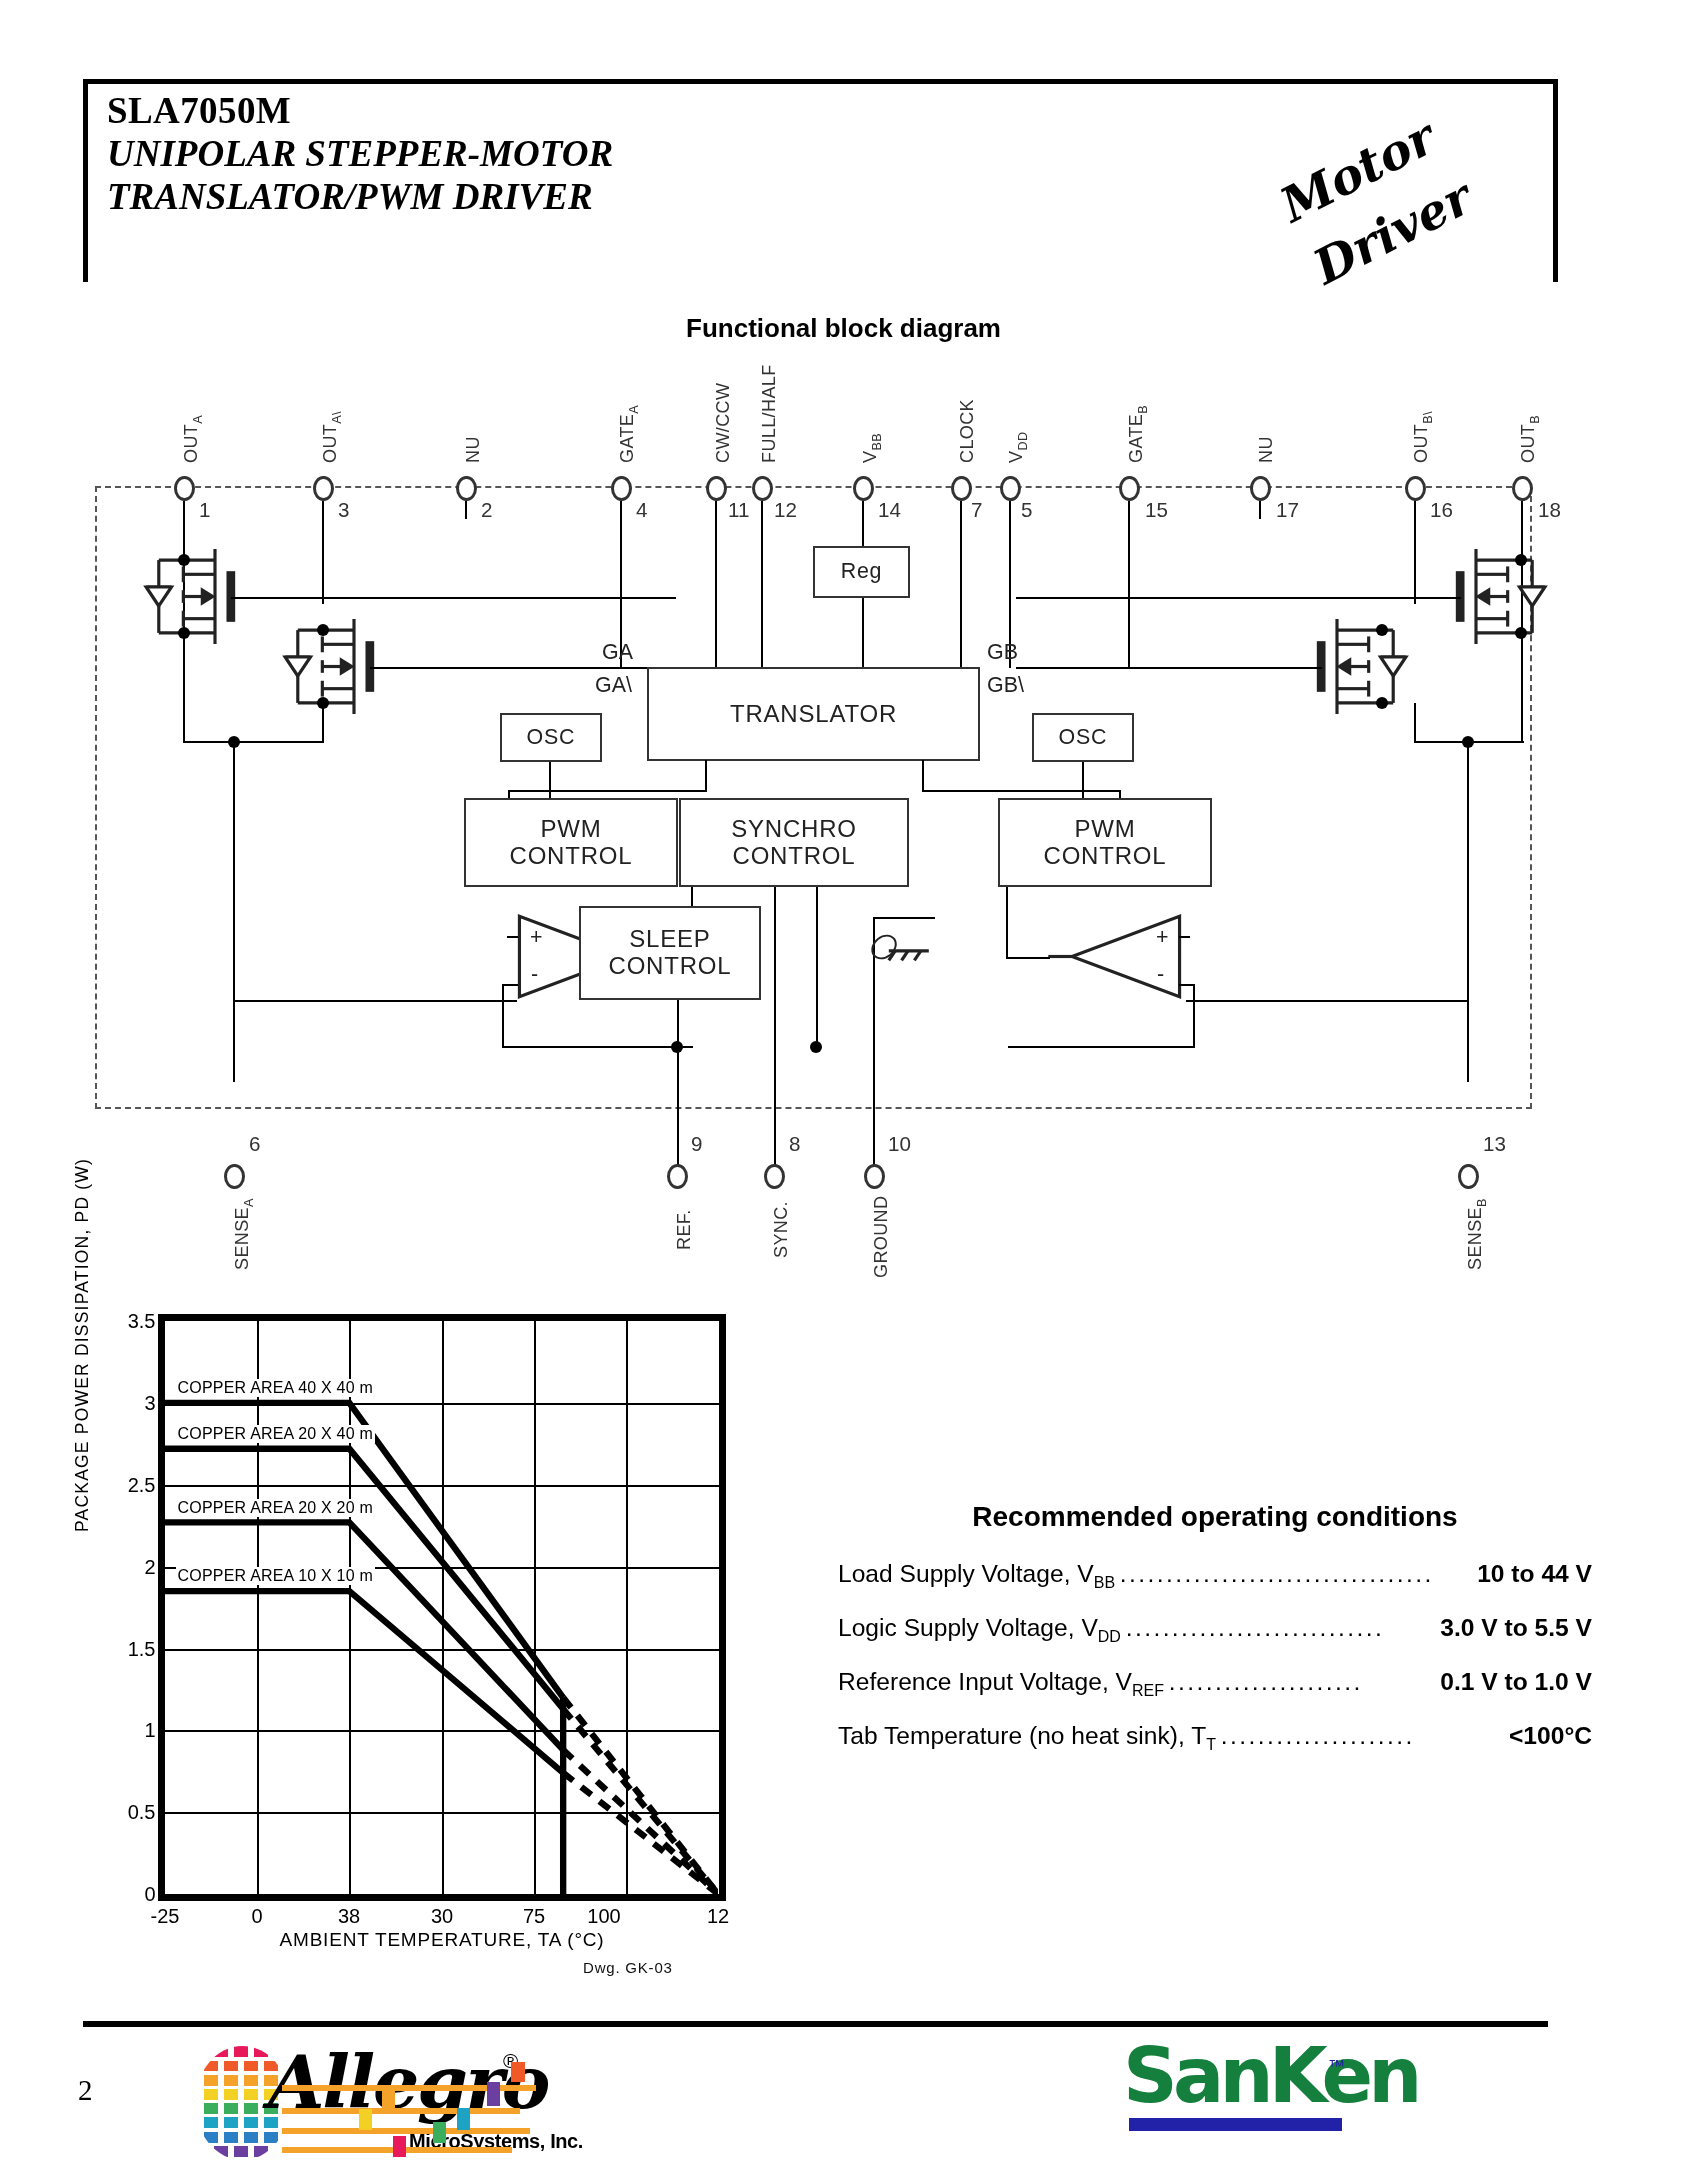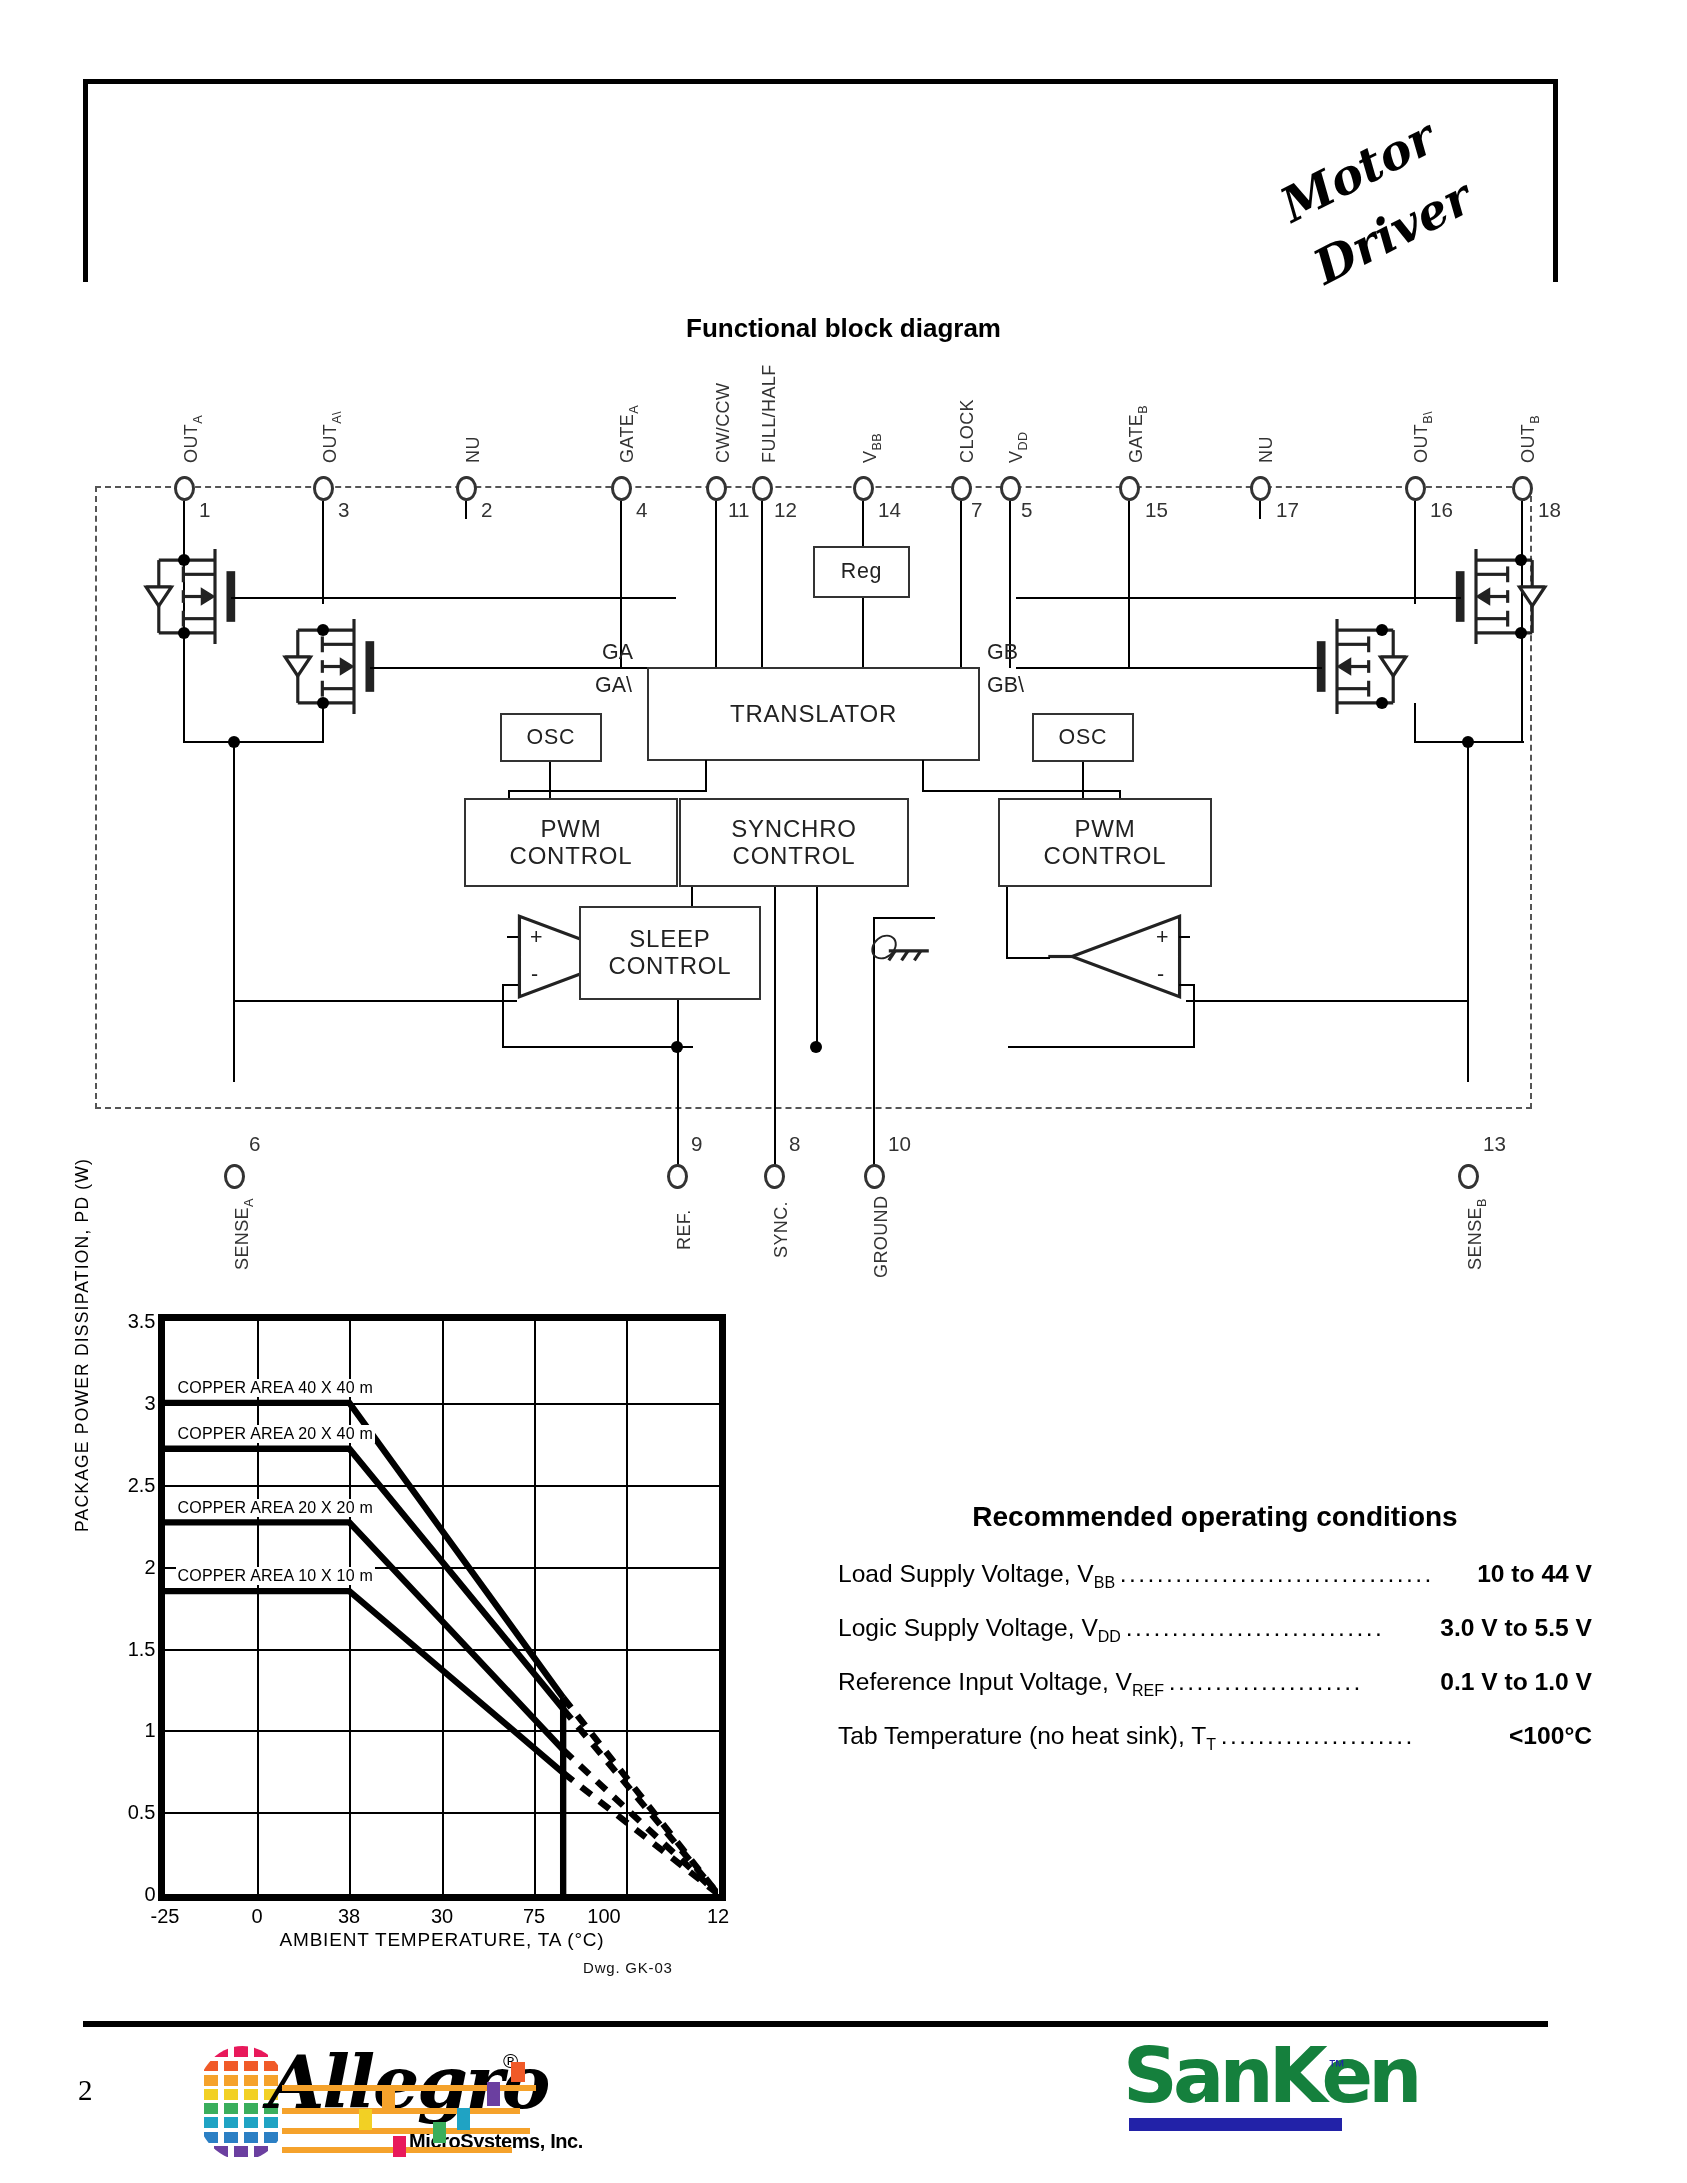--- a/index.html
+++ b/index.html
@@ -89,20 +89,25 @@
            font-size:76px;color:#15803d;letter-spacing:-4.8px;}
   .sk-bar{position:absolute;left:6.4px;top:78px;width:213px;height:12.7px;background:#2222A8;}
   .sk-tm{position:absolute;left:205px;top:16px;font-size:17.5px;color:#2222A8;}
 </style>
 </head>
 <body>
 
 <div class="pg">
 
   <div class="hdr-box"></div>
+  <div class="hdr-title">
+    <div class="l1">SLA7050M</div>
+    <div class="l2">UNIPOLAR STEPPER-MOTOR</div>
+    <div class="l3">TRANSLATOR/PWM DRIVER</div>
+  </div>
   <div class="motor-driver">
     <span class="md-word md-w1">Motor</span>
     <span class="md-word md-w2">Driver</span>
   </div>
 
   <h2 class="sec-h" id="fbd-h">Functional block diagram</h2>
 
   <div class="bd">
     <div class="dashed-box"></div>
 

